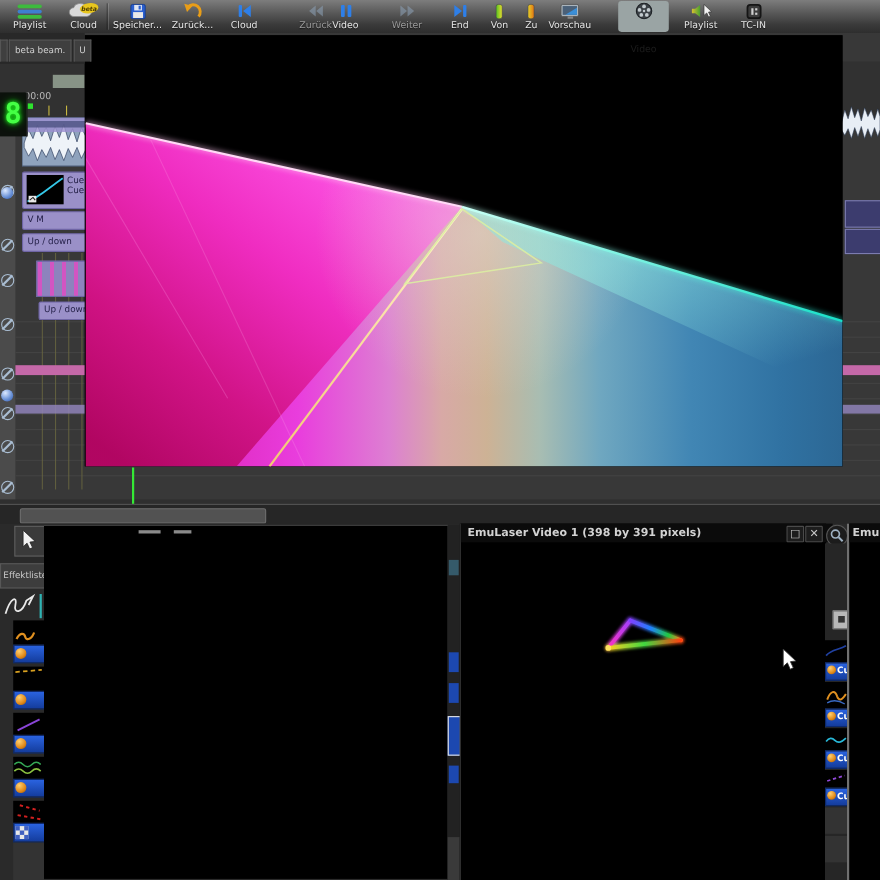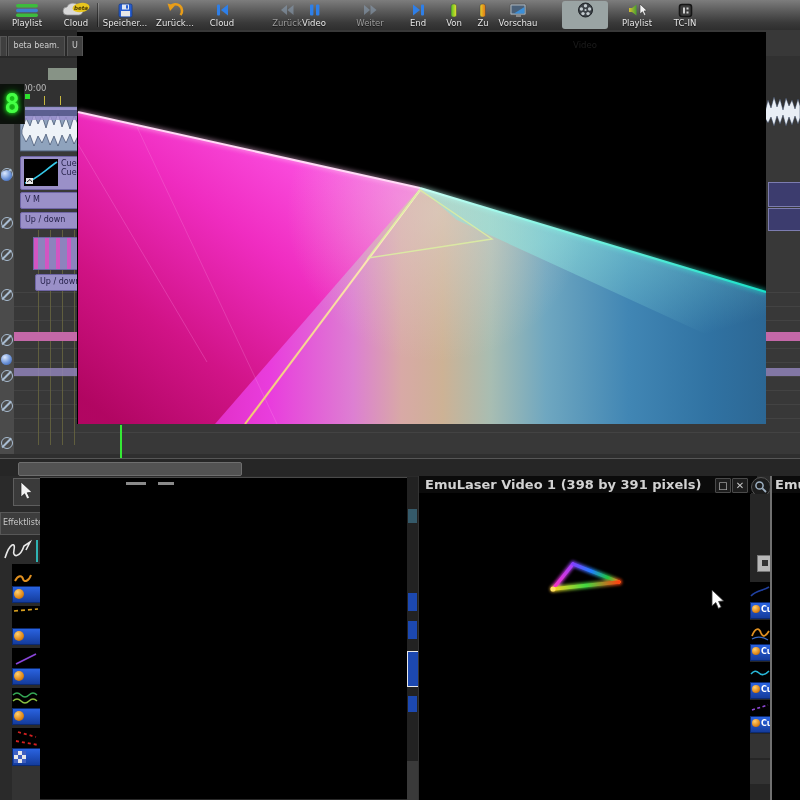--- a/index.html
+++ b/index.html
@@ -39,21 +39,21 @@
   
   #videowin{left:77px;top:32px;width:689px;height:392px;background:#000;z-index:5;}
   
   #belowstrip{left:0;top:454px;width:800px;height:34px;background:#2f2f2f;z-index:2;}
   #hscroll{left:0;top:458px;width:800px;height:18px;background:#262626;border-top:1px solid #565656;z-index:3;}
   #hscroll .handle{position:absolute;left:18px;top:3px;width:222px;height:12px;background:#525252;
     border:1px solid #6e6e6e;border-radius:2px;}
   #playhead{left:120px;top:425px;width:2px;height:33px;background:#35e935;z-index:4;}
   
   #bottom{left:0;top:476px;width:800px;height:324px;background:#2a2a2a;z-index:10;}
-  .win-title{position:absolute;background:#0b0b0b;color:#d2d2d2;font-weight:bold;font-size:13px;
+  .win-title{position:absolute;background:#0b0b0b;color:#d2d2d2;font-weight:bold;font-size:10px;
     line-height:17px;padding-left:6px;white-space:nowrap;overflow:hidden;}
   .wbtn{position:absolute;width:14px;height:13px;color:#c8c8c8;font-size:10px;line-height:13px;
     text-align:center;background:#1d1d1d;border:1px solid #4a4a4a;border-radius:1px;}
   .cuebar{position:absolute;background:linear-gradient(#2a63e0,#143c9c);border:1px solid #0c2a70;
     color:#fff;font-size:8px;font-weight:bold;line-height:13px;overflow:hidden;white-space:nowrap;}
   .cuedot{position:absolute;left:1px;top:2px;width:10px;height:10px;border-radius:50%;
     background:radial-gradient(circle at 35% 30%,#ffd070,#e08818 60%,#8a4a08);}
   .thumb{position:absolute;background:#000;overflow:hidden;}
   .grayblk{position:absolute;background:#333;}
 </style>

